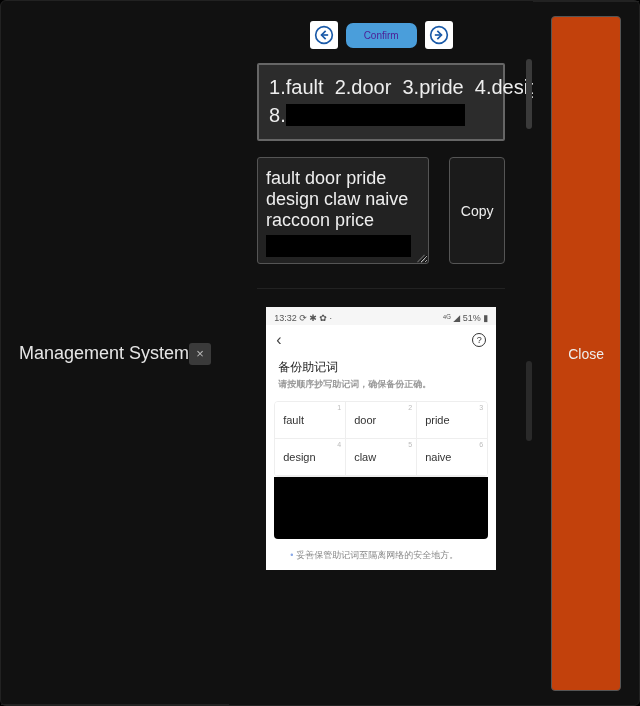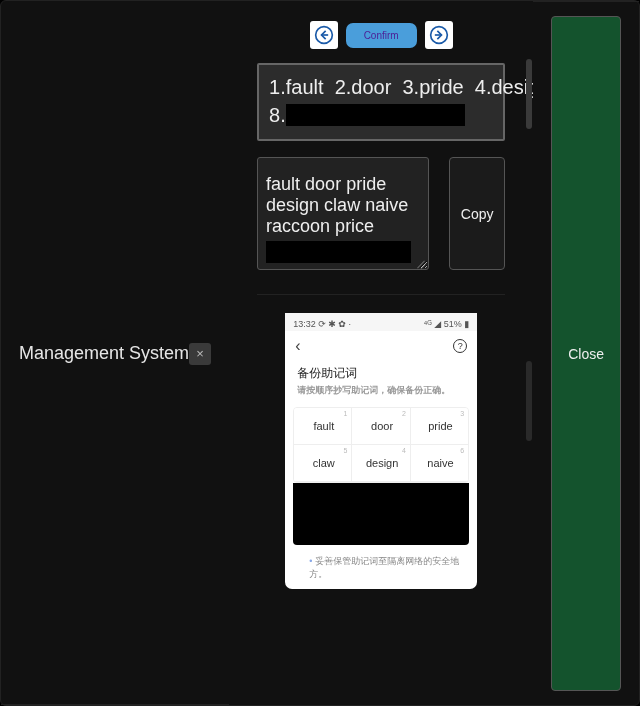--- a/index.html
+++ b/index.html
@@ -125,21 +125,21 @@
     display: flex;
     gap: 20px;
     align-items: stretch;
     margin-bottom: 24px;
   }
   .textarea-box {
     flex: 1;
     border: 1px solid #555;
     background: #222;
     border-radius: 3px;
-    padding: 16px 8px 6px 8px;
+    padding: 10px 8px 6px 8px;
     position: relative;
     min-height: 58px;
     resize: both;
     overflow: hidden;
   }
   .textarea-box .line {
     color: #eee;
     font-size: 18px;
   }
   .textarea-box .redact2 {
@@ -175,27 +175,26 @@
   }
 
   .hr {
     border: none;
     border-top: 1px solid #222;
     margin: 8px 0 18px 0;
   }
 
   
   .phone {
-    width: 192px;
+    width: 230px;
     margin: 0 auto 22px auto;
     background: #fff;
     color: #333;
     font-size: 10px;
     padding: 0;
-    border-radius: 7px;
   }
   .phone-statusbar {
     display: flex;
     justify-content: space-between;
     align-items: center;
     padding: 6px 8px 2px 8px;
     font-size: 9px;
     color: #555;
     background: #f6f6f6;
   }
@@ -232,21 +231,20 @@
     padding: 0 12px 10px 12px;
     font-size: 9px;
     color: #9a9a9a;
     font-weight: bold;
   }
   .phone-grid {
     margin: 0 8px;
     border: 1px solid #eee;
     border-radius: 4px;
     overflow: hidden;
-    text-align: center;
   }
   .phone-row {
     display: flex;
   }
   .phone-cell {
     flex: 1;
     position: relative;
     padding: 12px 6px 12px 8px;
     font-size: 11px;
     color: #333;
@@ -282,21 +280,21 @@
     white-space: nowrap;
   }
 
   .modal-footer {
     border-top: 1px solid #222;
     padding: 14px 18px;
     display: flex;
     justify-content: flex-end;
   }
   .btn-close {
-    background: #14532d;
+    background: #c2410c;
     border: 1px solid #555;
     color: #eee;
     font-size: 14px;
     padding: 16px 16px;
     border-radius: 4px;
     cursor: pointer;
   }
 </style>
 </head>
 <body>
@@ -351,22 +349,22 @@
       </div>
       <div class="phone-title">备份助记词</div>
       <div class="phone-sub">请按顺序抄写助记词，确保备份正确。</div>
       <div class="phone-grid" id="phone-grid">
           <div class="phone-row">
             <div class="phone-cell">fault<span class="idx">1</span></div>
             <div class="phone-cell">door<span class="idx">2</span></div>
             <div class="phone-cell">pride<span class="idx">3</span></div>
           </div>
           <div class="phone-row">
+            <div class="phone-cell">design<span class="idx">4</span></div>
             <div class="phone-cell">claw<span class="idx">5</span></div>
-            <div class="phone-cell">design<span class="idx">4</span></div>
             <div class="phone-cell">naive<span class="idx">6</span></div>
           </div>
         </div>
       <div class="phone-redact"></div>
       <div class="phone-note">
         <span><span class="dot">•</span><span>妥善保管助记词至隔离网络的安全地方。</span></span>
       </div>
     </div>
 
     <div class="scroll-shadow">

